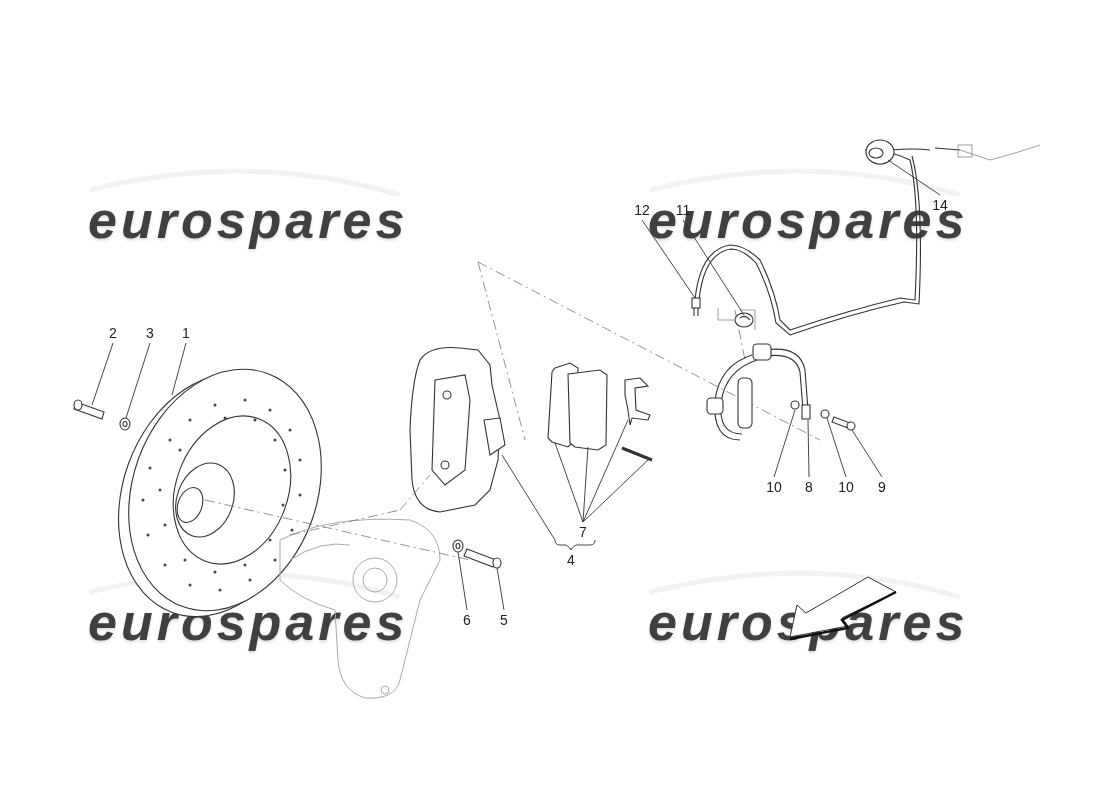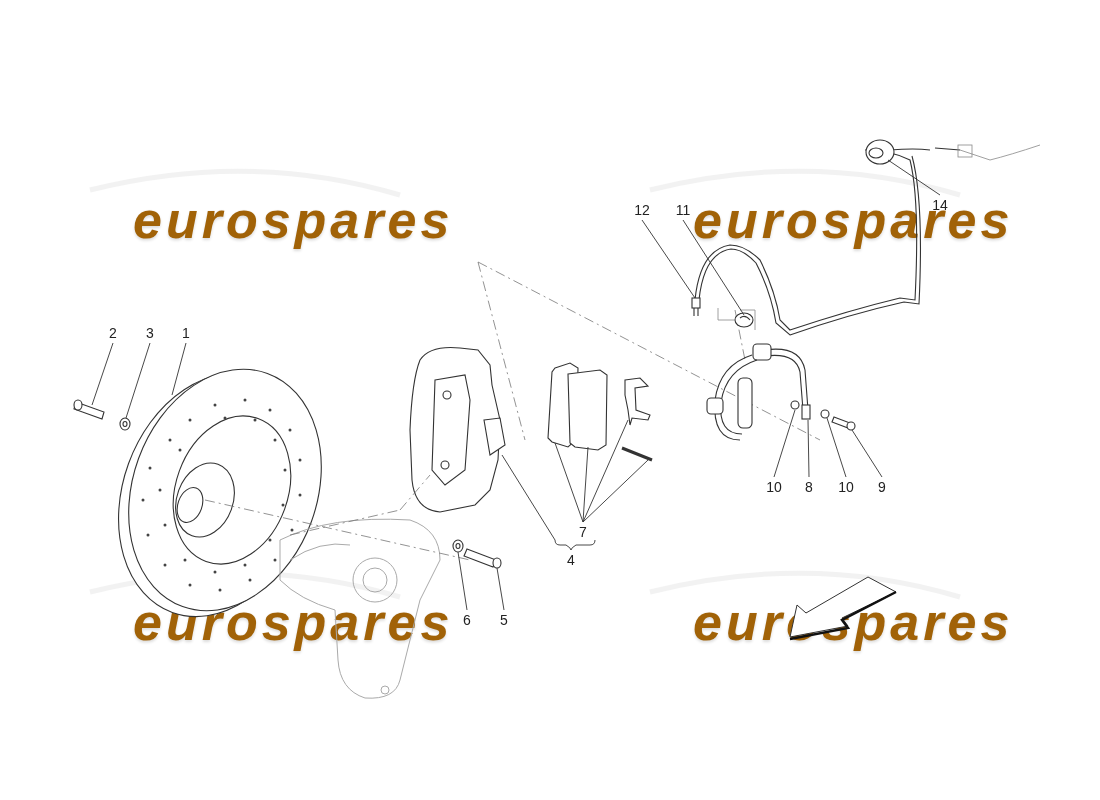--- a/index.html
+++ b/index.html
@@ -1,19 +1,19 @@
 <!DOCTYPE html>
 <html><head>
 <meta charset="utf-8">
 <style>
   html, body { margin:0; padding:0; background:#ffffff; }
   body { width:1100px; height:800px; position:relative; overflow:hidden; font-family:"Liberation Sans", sans-serif; }
   #diagram { position:absolute; left:0; top:0; width:1100px; height:800px; }
   .callout { position:absolute; font-size:14px; color:#222; line-height:1; transform:translate(-50%,-50%); }
-  .wm { position:absolute; font-family:"Liberation Sans", sans-serif; font-style:italic; font-weight:bold; font-size:52px; letter-spacing:4px; color:#a16207; text-shadow: 0 2px 3px #dcdcdc, 0 -1px 0 #fafafa; margin-left: 45px; }
+  .wm { position:absolute; font-family:"Liberation Sans", sans-serif; font-style:italic; font-weight:bold; font-size:52px; letter-spacing:4px; color:#404040; text-shadow: 0 2px 3px #dcdcdc, 0 -1px 0 #fafafa; }
 </style>
 </head>
 <body>
 
 <div id="diagram">
 
   <div class="wm" style="left:88px; top:190px;">eurospares</div>
   <div class="wm" style="left:648px; top:190px;">eurospares</div>
   <div class="wm" style="left:88px; top:592px;">eurospares</div>
   <div class="wm" style="left:648px; top:592px;">eurospares</div>

